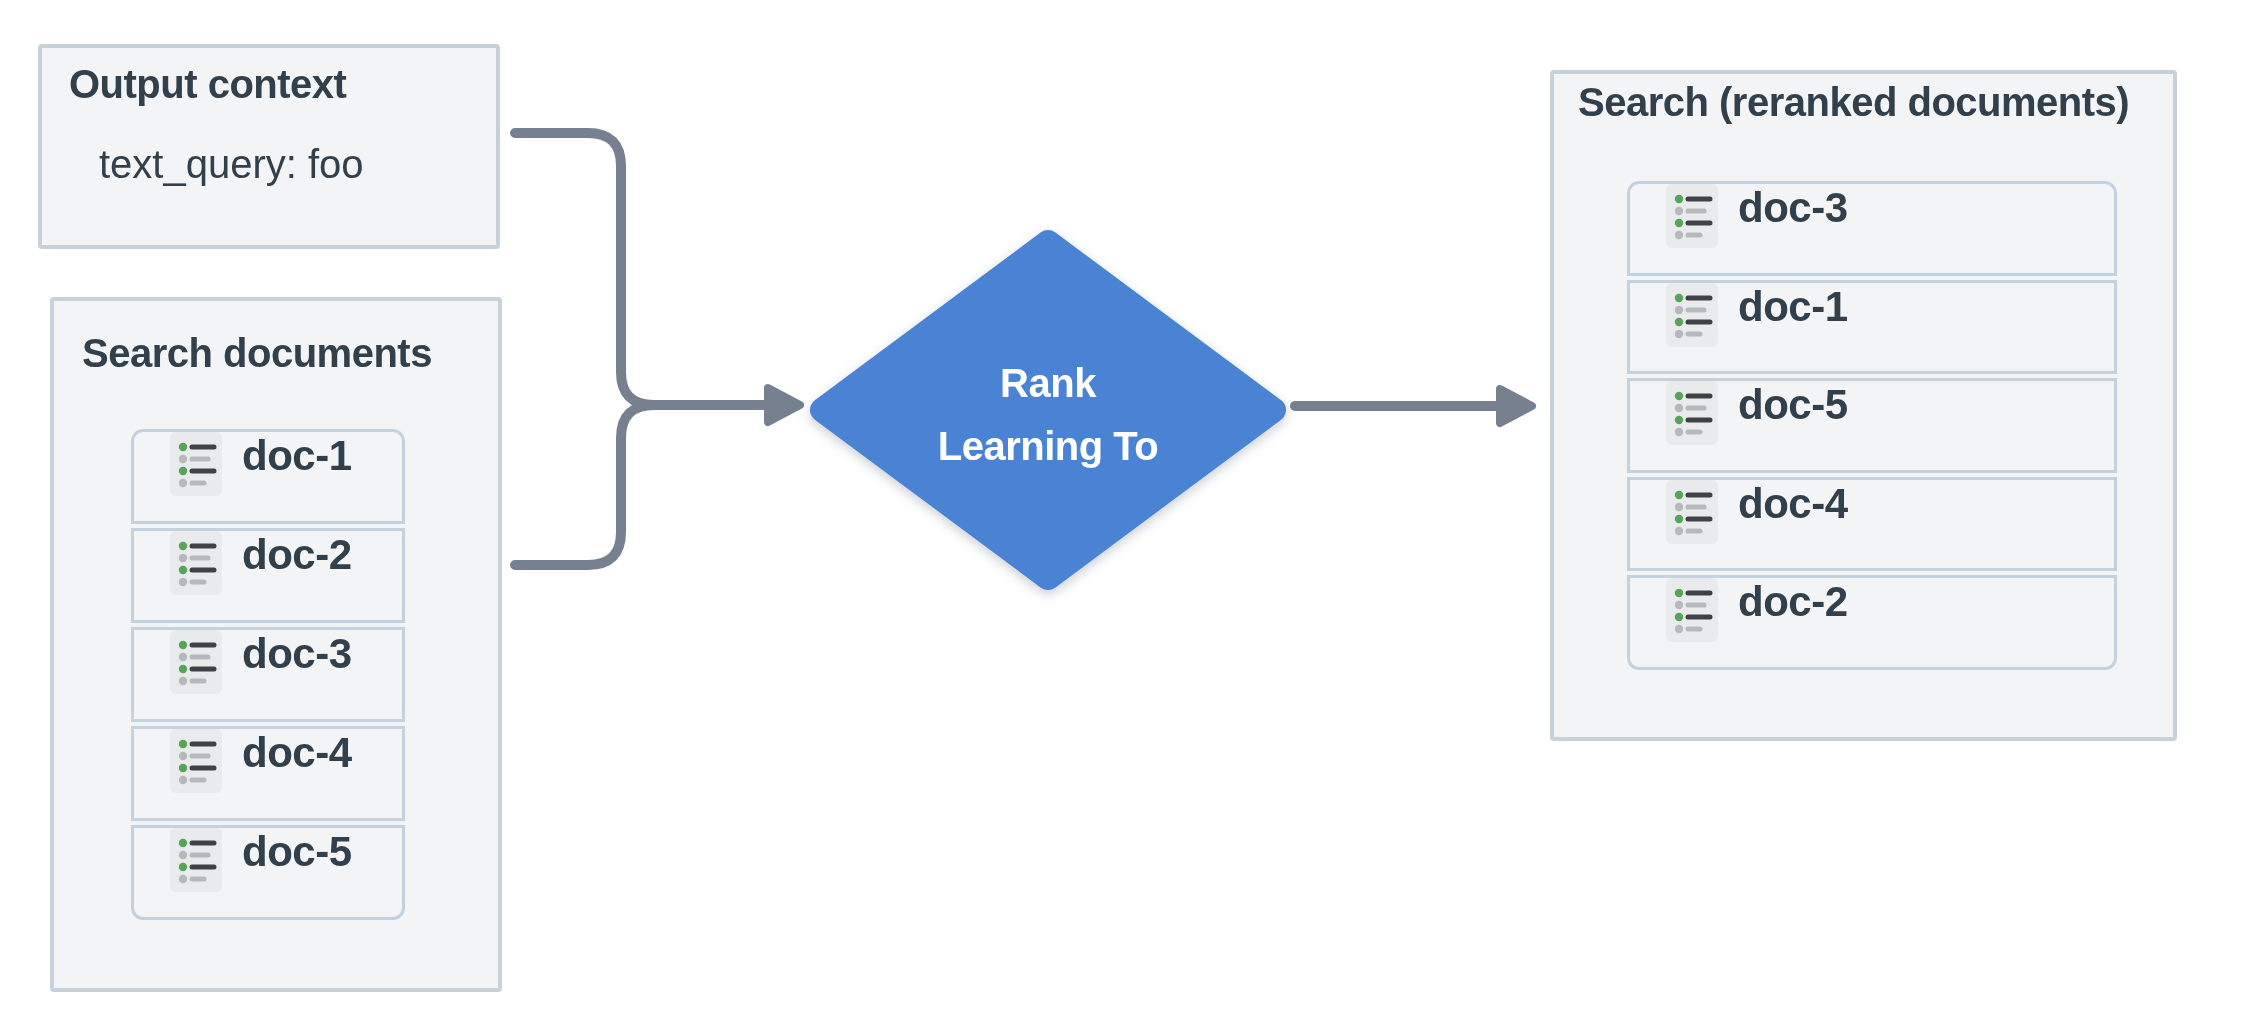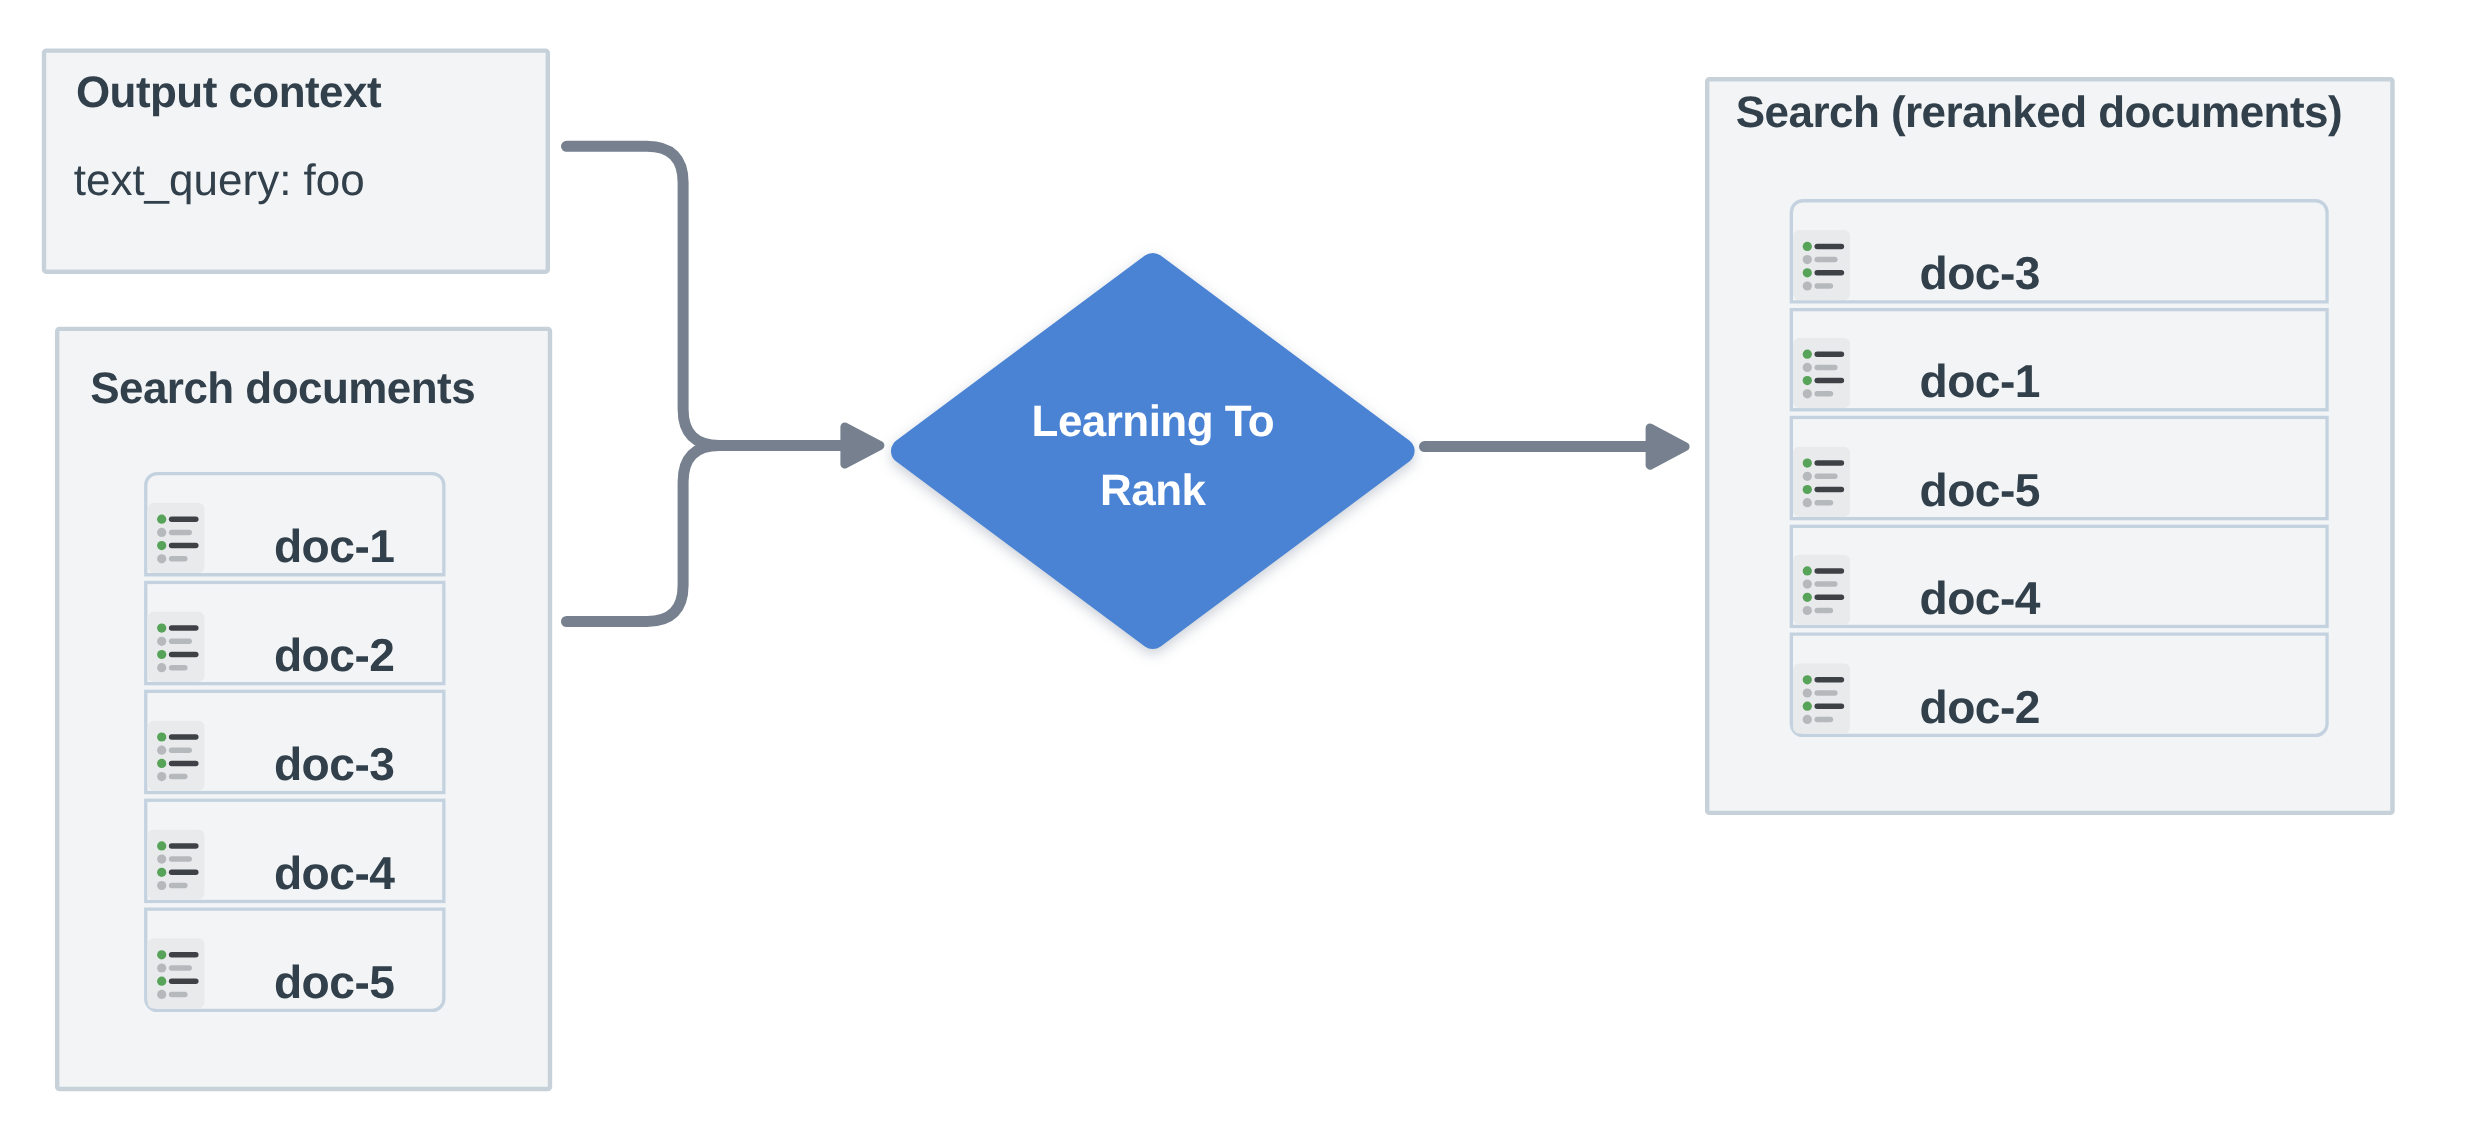--- a/index.html
+++ b/index.html
@@ -37,30 +37,30 @@
     border-radius:4px;
   }
   .box-title{
     position:absolute;z-index:3;
     font-size:40px;font-weight:700;line-height:44px;
     letter-spacing:-0.5px;white-space:nowrap;color:var(--text-dark);
   }
   .plain-text{
     position:absolute;z-index:3;
     font-size:40px;font-weight:400;line-height:44px;
-    white-space:nowrap;color:var(--text-dark);
+    white-space:nowrap;color:var(--text-dark);margin-left:32px;
   }
   .doc-list{
     position:absolute;z-index:3;
     display:flex;flex-direction:column;gap:4px;
   }
   .doc-row{
     flex:1 1 auto;box-sizing:border-box;
-    display:flex;align-items:flex-end;
-    gap:63px;
+    display:flex;align-items:flex-start;
+    padding-left:36px;gap:20px;
     background:var(--box-fill);
     border:3px solid var(--panel-border);
     border-radius:0;
   }
   .doc-row:first-child{border-radius:12px 12px 0 0;}
   .doc-row:last-child{border-radius:0 0 12px 12px;}
   .doc-label{
     font-size:42px;font-weight:700;color:var(--text-dark);
     letter-spacing:-0.5px;white-space:nowrap;
   }
@@ -171,22 +171,22 @@
       <circle class="dot-green" cx="13" cy="39" r="4.2"></circle>
       <line class="ln ln-dark" x1="22" y1="39" x2="44" y2="39"></line>
       <circle class="dot-gray" cx="13" cy="51" r="4.2"></circle>
       <line class="ln ln-gray" x1="22" y1="51" x2="34" y2="51"></line>
     </svg>
     <span class="doc-label">doc-5</span>
   </div>
 </div>
 
 <div class="diamond-label">
+  <span>Rank</span>
   <span>Learning To</span>
-  <span>Rank</span>
 </div>
 
 <div class="box" style="left:1550px;top:70px;width:627px;height:671px;"></div>
 <div class="box-title" style="left:1578px;top:80px;">Search (reranked documents)</div>
 <div class="doc-list" style="left:1627px;top:181px;width:490px;height:489px;">
   <div class="doc-row">
     <svg class="doc-icon" width="52" height="64" viewBox="0 0 52 64" xmlns="http://www.w3.org/2000/svg">
       <rect class="ic-bg" x="0" y="0" width="52" height="64" rx="6"></rect>
       <circle class="dot-green" cx="13" cy="15" r="4.2"></circle>
       <line class="ln ln-dark" x1="22" y1="15" x2="44" y2="15"></line>

